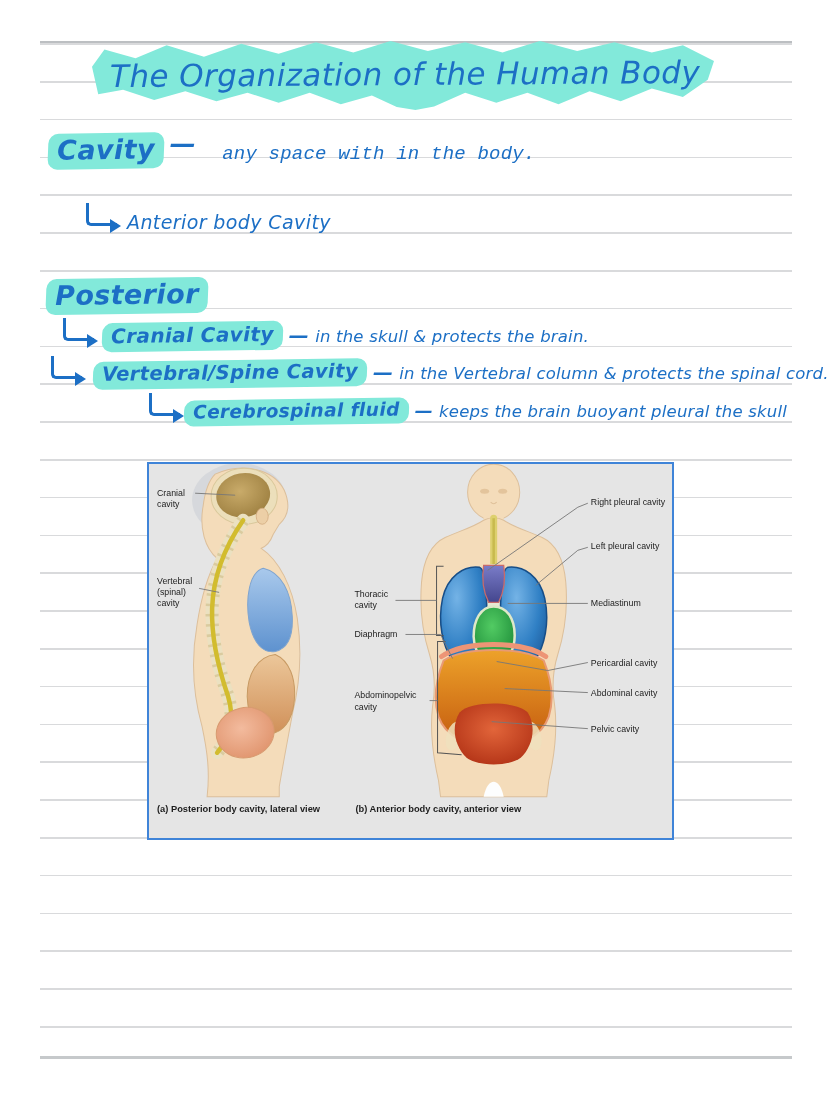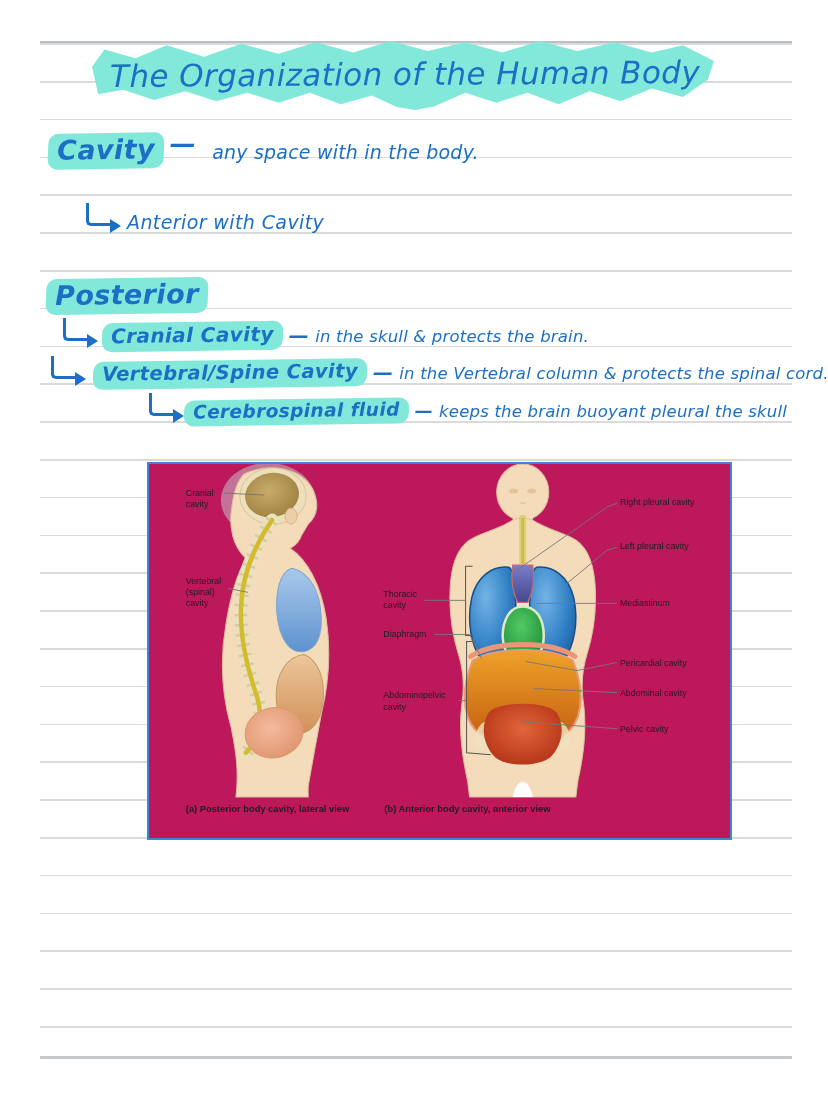--- a/index.html
+++ b/index.html
@@ -26,42 +26,42 @@
       54% 18%,60% 6%,66% 20%,72% 4%,78% 18%,84% 6%,90% 20%,95% 10%,100% 32%,99% 58%,95% 82%,90% 70%,
       85% 88%,80% 74%,75% 92%,70% 76%,65% 90%,60% 76%,55% 95%,52% 100%,49% 96%,45% 80%,40% 92%,
       35% 76%,30% 90%,25% 76%,20% 88%,15% 74%,10% 86%,5% 72%,1% 78%);}
   .title{left:110px;top:56px;font-size:31px;font-weight:500;transform:rotate(-.4deg);}
   
   .arrow{position:absolute;width:28px;height:20px;border-left:3.5px solid var(--ink);
          border-bottom:3.5px solid var(--ink);border-bottom-left-radius:5px;}
   .arrow::after{content:"";position:absolute;right:-11px;bottom:-9.5px;width:0;height:0;
          border:7px solid transparent;border-left:11px solid var(--ink);}
   
-  .diagram{position:absolute;left:147px;top:462px;width:585px;height:378px;box-sizing:border-box;
-           border:2.5px solid var(--diagram_border);background:#be185d;}
+  .diagram{position:absolute;left:147px;top:462px;width:527px;height:378px;box-sizing:border-box;
+           border:2.5px solid var(--diagram_border);background:#e5e5e5;}
   .diagram svg{display:block;width:100%;height:100%;}
   svg text{font-family:"Liberation Sans",sans-serif;font-size:8.8px;fill:#1d1d1d;}
   svg text.cap{font-size:9.3px;font-weight:bold;}
 </style>
 </head>
 <body>
 
 <div class="page">
   <div class="rules"></div>
   <div class="rule-top"></div>
   <div class="rule-bottom"></div>
 
   <div class="title-hl"></div>
   <div class="hw title">The Organization of the Human Body</div>
 
   <div class="hw" style="left:48px;top:129px;font-size:19px;">
-    <span class="hl" style="font-size:27px;font-weight:bold;"><span>Cavity</span></span><span class="dash" style="font-size:26px;vertical-align:6px;">—</span><span class="def" style="margin-left:10px;">any space with in the body.</span>
+    <span class="hl" style="font-size:27px;font-weight:bold;"><span>Cavity</span></span><span class="dash" style="font-size:26px;vertical-align:6px;">—</span><span class="def" style="margin-left:20px;font-family:Liberation Mono, monospace;">any space with in the body.</span>
   </div>
   <span class="arrow" style="left:86px;top:203px;"></span>
-  <div class="hw" style="left:127px;top:211px;font-size:19px;">Anterior with Cavity</div>
+  <div class="hw" style="left:127px;top:211px;font-size:19px;">Anterior body Cavity</div>
 
   <div class="hw" style="left:46px;top:278px;">
     <span class="hl" style="font-size:27px;font-weight:bold;"><span>Posterior</span></span>
   </div>
 
   <span class="arrow" style="left:63px;top:318px;"></span>
   <div class="hw" style="left:102px;top:322px;font-size:16.5px;">
     <span class="hl" style="font-size:20px;font-weight:bold;"><span>Cranial Cavity</span></span><span class="dash" style="font-size:20px;">—</span><span class="def">in the skull &amp; protects the brain.</span>
   </div>
 

